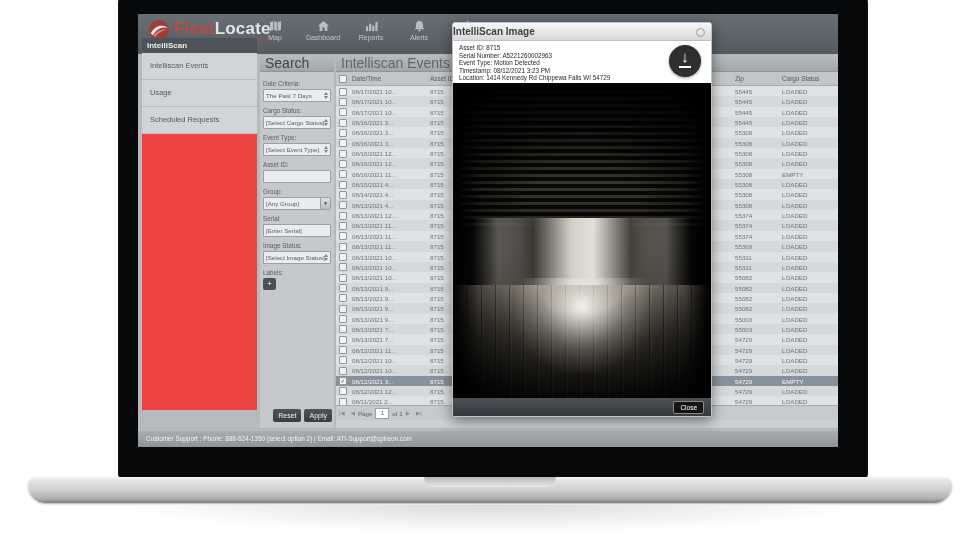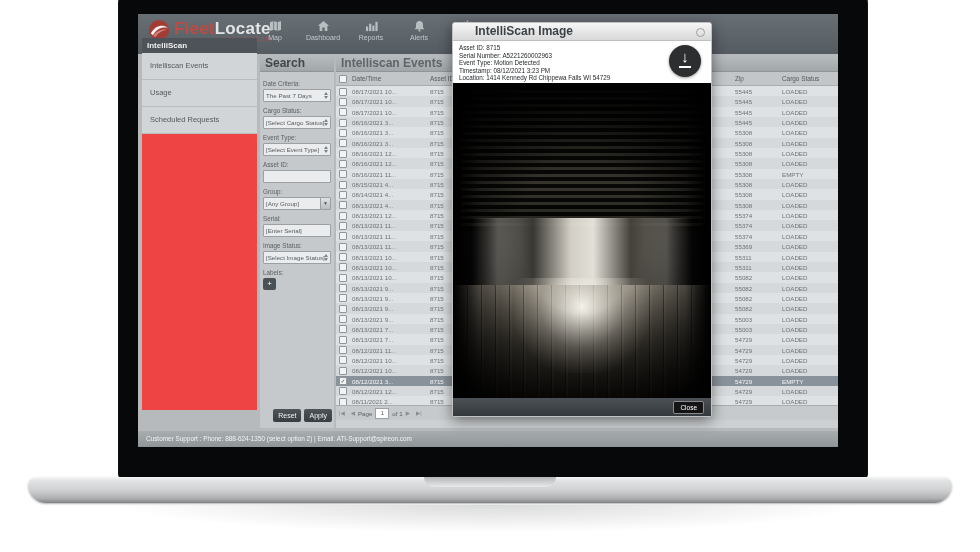--- a/index.html
+++ b/index.html
@@ -27,21 +27,21 @@
   .logo-fleet{color:#bf4a42;}
   .logo-locate{color:#e3e6e7;}
   .logo-byline{font-size:4.5px;letter-spacing:1.6px;color:#bf4a42;text-align:right;margin-top:-2px;}
   .nav-items{left:113px;top:6px;display:flex;}
   .nav-item{width:48px;text-align:center;cursor:pointer;}
   .nav-item svg{display:block;margin:0 auto;}
   .nav-label{font-size:7px;color:#c4c9cc;margin-top:2px;}
 
   
   .panel-hdr{height:15px;line-height:15px;background:linear-gradient(180deg,#b6bbbe,#a1a6a9);
-             border-bottom:1px solid #8f9599;padding-left:5px;font-size:12px;color:#40464a;font-weight:bold;}
+             border-bottom:1px solid #8f9599;padding-left:5px;font-size:14px;color:#40464a;font-weight:normal;}
 
   
   .sidebar{left:4px;top:24px;width:115px;height:372px;background:#ef4444;}
   .sidebar-hdr{height:15px;line-height:15px;background:#4d5358;color:#eceeef;font-size:8px;
                font-weight:bold;padding-left:5px;}
   .side-item{height:26px;line-height:26px;background:#d2d5d7;border-bottom:1px solid #b9bdbf;
              font-size:7.5px;color:#545a5f;padding-left:8px;cursor:pointer;}
 
   
   .search{left:122px;top:42px;width:74px;height:372px;background:#c5c9cb;}
@@ -93,22 +93,22 @@
   .pg-refresh{margin-left:28px;font-size:10px;color:#4d5358;cursor:pointer;}
 
   
   .footer{left:0;top:417px;width:700px;height:16px;background:linear-gradient(180deg,#a8adb0,#8e9497);
           font-size:6.4px;color:#f3f5f5;line-height:16px;padding-left:8px;}
 
   
   .modal{left:314px;top:8px;width:258px;height:393px;background:#fff;border:1px solid #c2c2c2;
          border-radius:3px;box-shadow:0 4px 14px rgba(0,0,0,.45);z-index:50;}
   .modal-hdr{position:relative;height:17px;background:linear-gradient(180deg,#f6f6f6,#d8d8d8);
-         border-bottom:1px solid #bfbfbf;border-radius:3px 3px 0 0;font-size:12px;color:#3c4246;
-         font-weight:bold;line-height:17px;padding-left:22px;}
+         border-bottom:1px solid #bfbfbf;border-radius:3px 3px 0 0;font-size:10px;color:#3c4246;
+         font-weight:bold;line-height:17px;padding-left:0;}
   .modal-close{position:absolute;right:6px;top:5px;width:7px;height:7px;border:1.5px solid #9aa0a3;
          border-radius:50%;cursor:pointer;}
   .modal-info{position:relative;height:43px;padding:3px 6px;box-sizing:border-box;}
   .info-line{font-size:6.3px;color:#24282b;line-height:7.5px;}
   .dl-btn{position:absolute;right:10px;top:22px;width:32px;height:32px;border-radius:50%;
           background:#2c2e30;box-shadow:0 1px 3px rgba(0,0,0,.4);text-align:center;cursor:pointer;z-index:51;}
   .dl-arrow{color:#fff;font-size:15px;line-height:24px;}
   .dl-bar{width:12px;height:2px;background:#fff;margin:-3px auto 0 auto;}
   .modal-foot{position:absolute;left:0;top:375px;width:258px;height:18px;
           background:linear-gradient(180deg,#4b5156,#33383c);}

